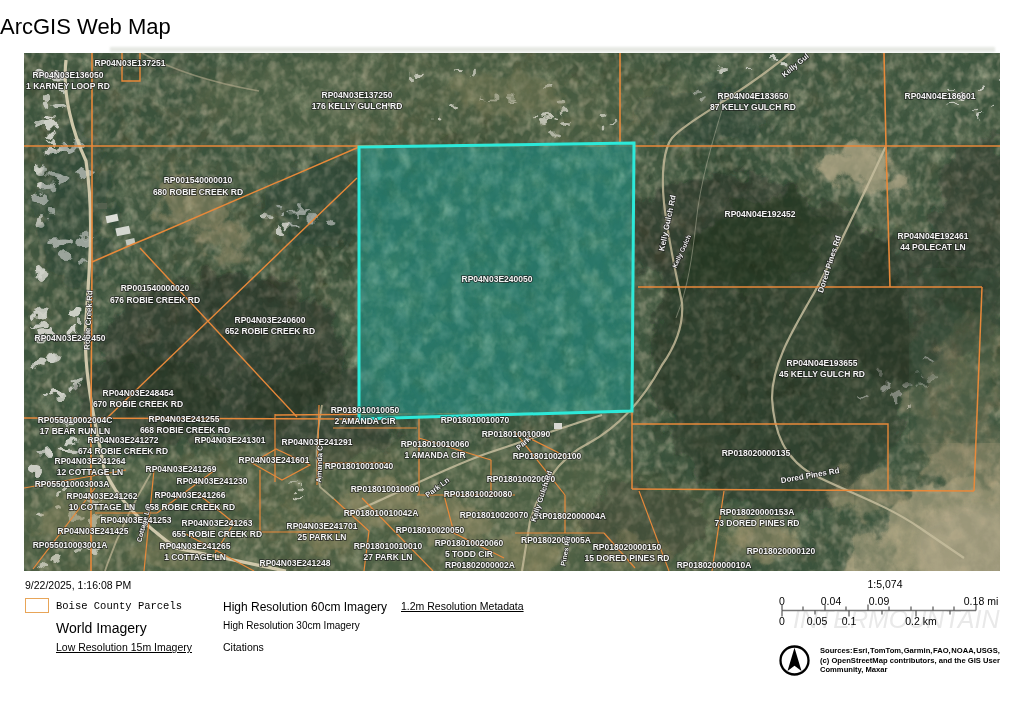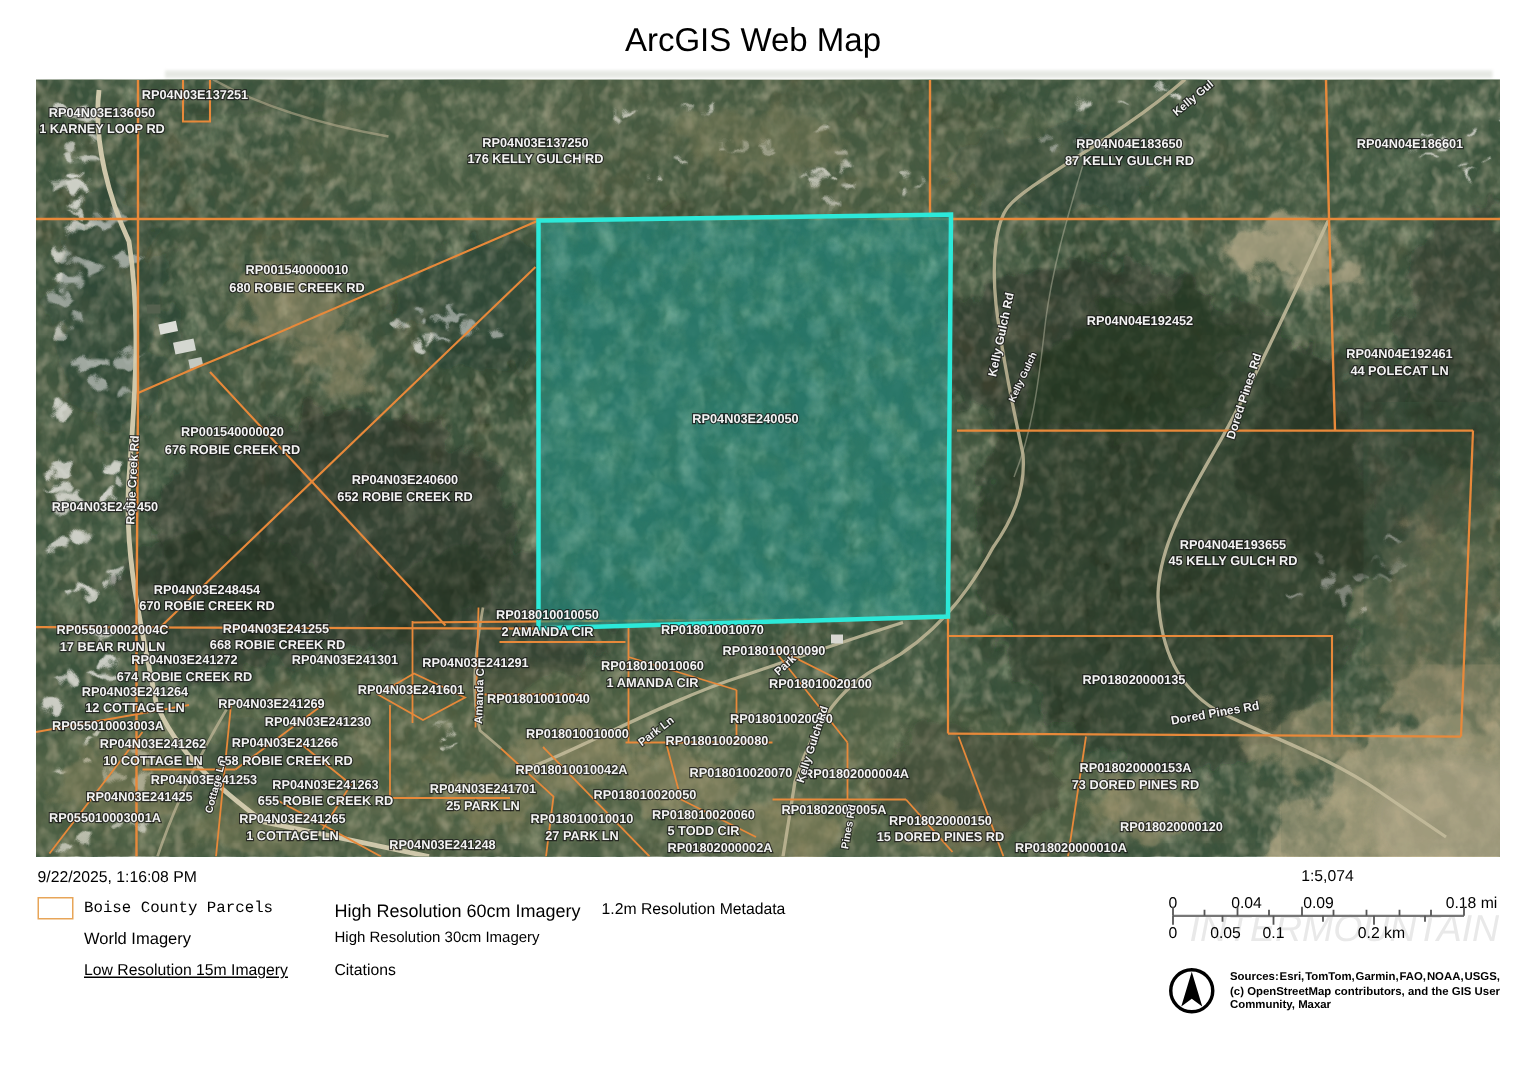--- a/index.html
+++ b/index.html
@@ -1,18 +1,18 @@
 <!DOCTYPE html>
 <html><head><meta charset="utf-8"><style>
 html,body{margin:0;padding:0;background:#ffffff;}
 body{width:1024px;height:725px;position:relative;font-family:"Liberation Sans",sans-serif;overflow:hidden;}
 .abs{position:absolute;}
 </style></head><body>
 
-<div class="abs" style="left:0;top:14px;width:1004px;text-align:center;font-size:22px;color:#000;">ArcGIS Web Map</div>
+<div class="abs" style="left:0;top:14px;width:1004px;text-align:left;font-size:22px;color:#000;">ArcGIS Web Map</div>
 
 <div class="abs" style="left:110px;top:47px;width:885px;height:5px;background:#b9c0b2;opacity:0.35;filter:blur(1px);"></div>
 
 <svg class="abs" style="left:24px;top:53px" width="976" height="518" viewBox="0 0 976 518">
 <defs>
 <filter id="nzA" x="0" y="0" width="100%" height="100%">
  <feTurbulence type="fractalNoise" baseFrequency="0.009 0.008" numOctaves="2" seed="14"></feTurbulence>
  <feColorMatrix type="matrix" values="0 0 0 0 0.10  0 0 0 0 0.165  0 0 0 0 0.095  0 0 0 2.3 -0.66"></feColorMatrix>
 </filter>
 <filter id="nzB" x="0" y="0" width="100%" height="100%">
@@ -499,28 +499,28 @@
 </g>
 </svg>
 
 <div class="abs" style="left:25px;top:579px;font-size:10.5px;color:#000;">9/22/2025, 1:16:08 PM</div>
 
 <div class="abs" style="left:845px;top:578px;width:80px;text-align:center;font-size:10.5px;color:#000;">1:5,074</div>
 
 <div class="abs" style="left:25px;top:598px;width:22px;height:13px;background:#fff;border:1.5px solid #e8a558;"></div>
 
 <div class="abs" style="left:56px;top:600px;font-size:10.5px;color:#000;font-family:Liberation Mono, monospace;">Boise County Parcels</div>
-<div class="abs" style="left:56px;top:620px;font-size:11px;color:#000;">World Imagery</div>
+<div class="abs" style="left:56px;top:620px;font-size:14px;color:#000;">World Imagery</div>
 <div class="abs" style="left:56px;top:641px;font-size:10.5px;color:#000;text-decoration:underline;">Low Resolution 15m Imagery</div>
 
 <div class="abs" style="left:223px;top:600px;font-size:12px;color:#000;">High Resolution 60cm Imagery</div>
 <div class="abs" style="left:223px;top:620px;font-size:10px;color:#000;">High Resolution 30cm Imagery</div>
 <div class="abs" style="left:223px;top:641px;font-size:10.5px;color:#000;text-align:center;">Citations</div>
 
-<div class="abs" style="left:401px;top:600px;font-size:10.5px;color:#000;">1.2m Resolution Metadata</div>
+<div class="abs" style="left:401px;top:600px;font-size:10.5px;color:#000;text-decoration:underline;">1.2m Resolution Metadata</div>
 
 <div class="abs" style="left:793px;top:605px;font-size:25px;color:#e9e9e9;letter-spacing:0px;font-style:italic;">INTERMOUNTAIN</div>
 
 <svg class="abs" style="left:770px;top:592px" width="254" height="40" viewBox="0 0 254 40">
 <g font-family="Liberation Sans, sans-serif" font-size="10.5px" fill="#000">
 <text x="9" y="13">0</text>
       <text x="61" y="13" text-anchor="middle">0.04</text>
       <text x="109" y="13" text-anchor="middle">0.09</text>
       <text x="211" y="13" text-anchor="middle">0.18 mi</text>
 <text x="9" y="33">0</text>

